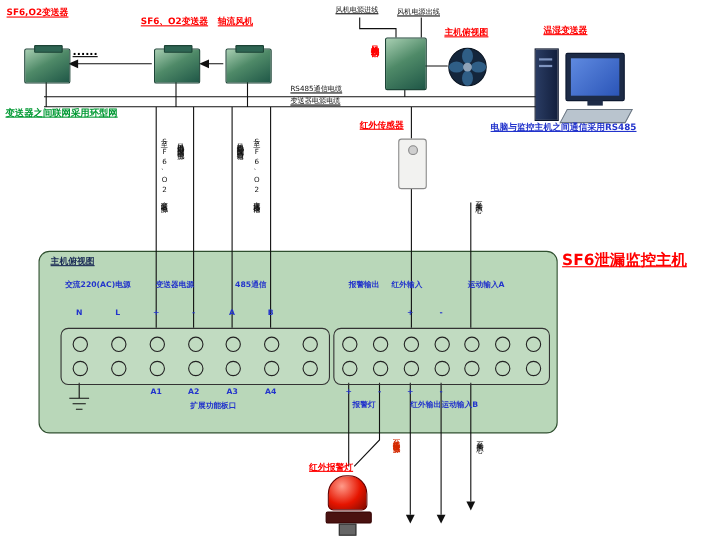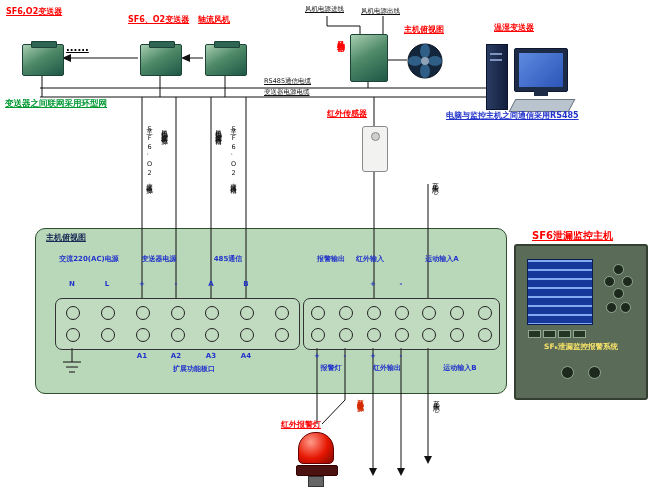--- a/index.html
+++ b/index.html
@@ -221,42 +221,26 @@
   <span class="pin" style="left:176px;top:352px">A2</span>
   <span class="pin" style="left:211px;top:352px">A3</span>
   <span class="pin" style="left:246px;top:352px">A4</span>
   <span class="glabel" style="left:194px;top:364px">扩展功能板口</span>
   <span class="pin" style="left:317px;top:352px">+</span>
   <span class="pin" style="left:345px;top:352px">-</span>
   <span class="glabel" style="left:331px;top:363px">报警灯</span>
   <span class="pin" style="left:373px;top:352px">+</span>
   <span class="pin" style="left:401px;top:352px">-</span>
   <span class="glabel" style="left:387px;top:363px">红外输出</span>
-  <span class="glabel" style="left:460px;top:363px">运动输入B</span>
+  <span class="glabel" style="left:418px;top:363px">运动输入B</span>
 
   <span class="lbl red" style="left:281px;top:421px">红外报警灯</span>
   <div class="alarm">
     <div class="dome"></div>
     <div class="base"></div>
     <div class="mount"></div>
   </div>
   <span class="vtext" style="left:357px;top:394px;height:86px;color:#d42a00;font-weight:bold">至红外报警电源</span>
   <span class="vtext" style="left:433px;top:396px;height:64px">至集控中心</span>
 
-  <span class="lbl red" style="left:532px;top:230px;font-size:10px">SF6泄漏监控主机</span>
-  <div class="panel">
-    <div class="screen"></div>
-    <span class="pbtn" style="left:97px;top:18px"></span>
-    <span class="pbtn" style="left:88px;top:30px"></span>
-    <span class="pbtn" style="left:106px;top:30px"></span>
-    <span class="pbtn" style="left:97px;top:42px"></span>
-    <span class="pbtn" style="left:90px;top:56px"></span>
-    <span class="pbtn" style="left:104px;top:56px"></span>
-    <span class="pkey" style="left:12px;top:84px"></span>
-    <span class="pkey" style="left:27px;top:84px"></span>
-    <span class="pkey" style="left:42px;top:84px"></span>
-    <span class="pkey" style="left:57px;top:84px"></span>
-    <div class="ptitle">SF₆泄漏监控报警系统</div>
-    <span class="knob" style="left:45px;top:120px"></span>
-    <span class="knob" style="left:72px;top:120px"></span>
-  </div>
+  <span class="lbl red" style="left:511px;top:230px;font-size:14px">SF6泄漏监控主机</span>
 
 </div>
 
 </body></html>

